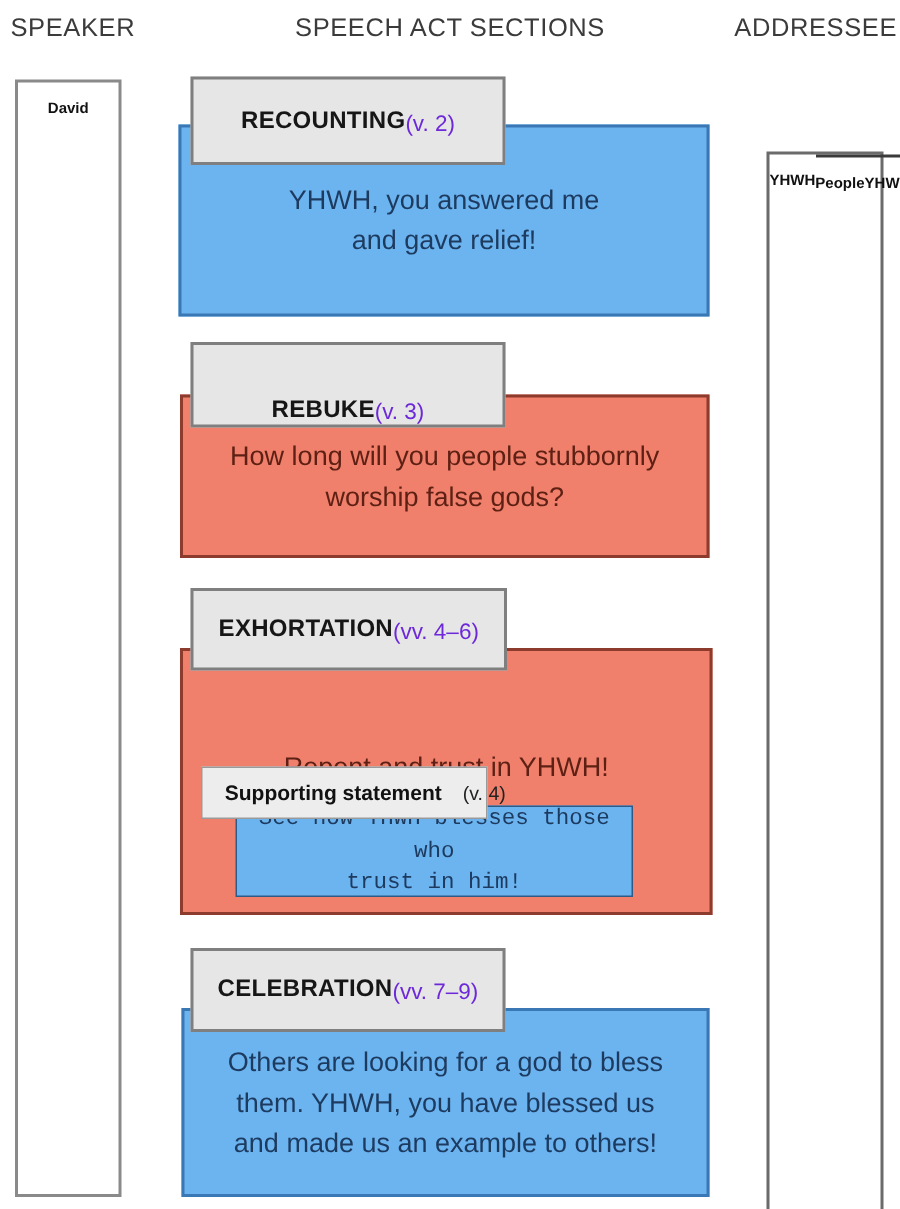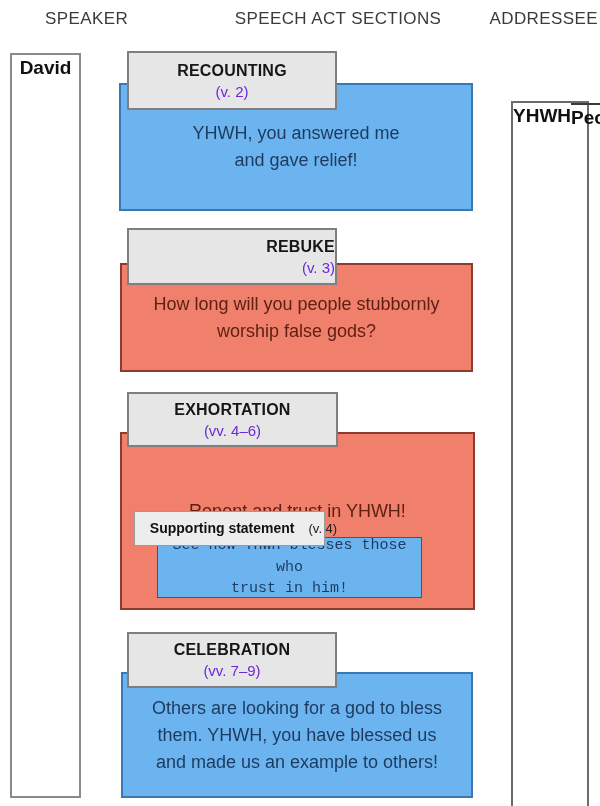--- a/index.html
+++ b/index.html
@@ -3,49 +3,49 @@
 <meta charset="utf-8">
 <style>
   html,body{margin:0;padding:0;background:#ffffff;}
   #page{
     position:relative;width:600px;height:806px;background:#ffffff;
     font-family:"Liberation Sans","DejaVu Sans",sans-serif;overflow:hidden;
   }
   
   .col-head{
     position:absolute;top:9px;font-size:17px;color:#3b3b3b;
-    letter-spacing:0.4px;white-space:nowrap;margin-left:38px;
+    letter-spacing:0.4px;white-space:nowrap;
   }
   .head-speaker{left:7px;}
   .head-sections{left:150px;width:300px;text-align:center;}
   .head-addressee{right:2px;}
 
   
   .speaker-col{
     position:absolute;left:10px;top:53px;width:71px;height:745px;
     border:2px solid #8a8a8a;box-sizing:border-box;background:#fff;
   }
   .addressee-col{
     position:absolute;left:511px;top:53px;width:78px;height:744px;
     border:2px solid #6b6b6b;box-sizing:border-box;background:#fff;
     display:flex;flex-direction:row;margin-top:48px;
   }
   .addr-seg{box-sizing:border-box;}
   .addr-seg:nth-child(1){height:174px;}
   .addr-seg:nth-child(2){height:405px;border-top:2px solid #3a3a3a;}
   .addr-seg:nth-child(3){flex:1;border-top:2px solid #3a3a3a;}
   .pillar-label{
-    display:block;text-align:center;padding-top:2px;
-    font-size:19px;font-weight:bold;color:#111;
+    display:block;text-align:center;padding-top:12px;
+    font-size:10px;font-weight:bold;color:#111;
   }
 
   
   .sec-header{
     position:absolute;background:#e6e6e6;border:2px solid #7f7f7f;
-    box-sizing:border-box;z-index:3;display:flex;flex-direction:column;
+    box-sizing:border-box;z-index:3;display:flex;flex-direction:row;
     align-items:center;justify-content:center;
   }
   .sec-title{font-size:16px;font-weight:bold;color:#161616;letter-spacing:0.2px;}
   .sec-verse{font-size:15px;color:#6d28d9;margin-top:3px;}
 
   
   .sec-body{
     position:absolute;box-sizing:border-box;z-index:1;
     display:flex;align-items:center;justify-content:center;
     font-size:18px;line-height:1.5;text-align:center;white-space:pre-line;

